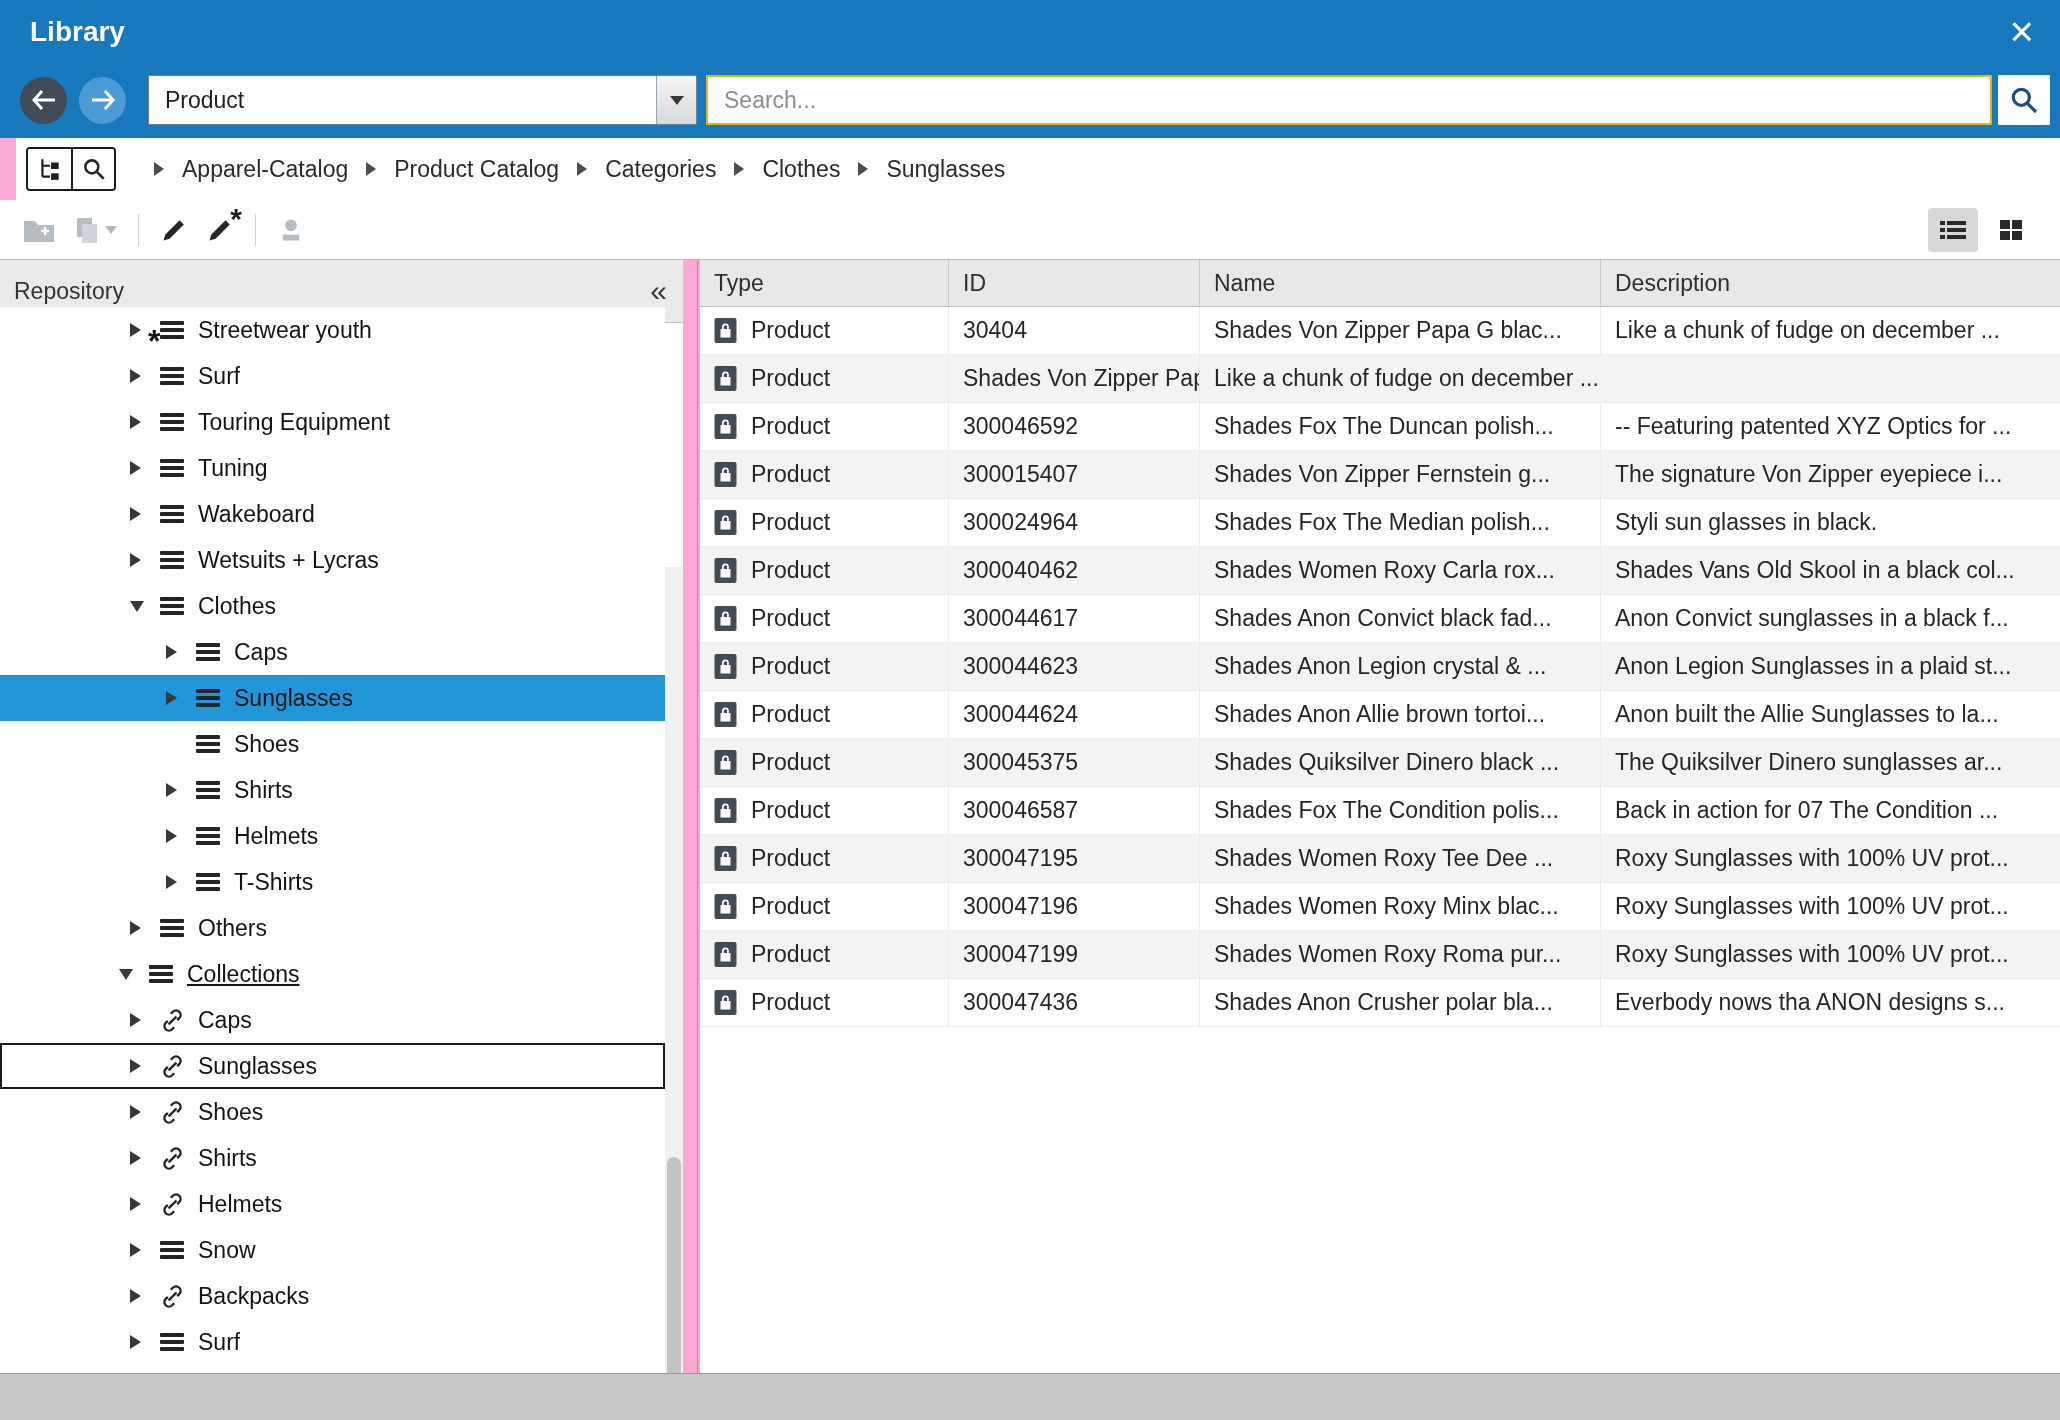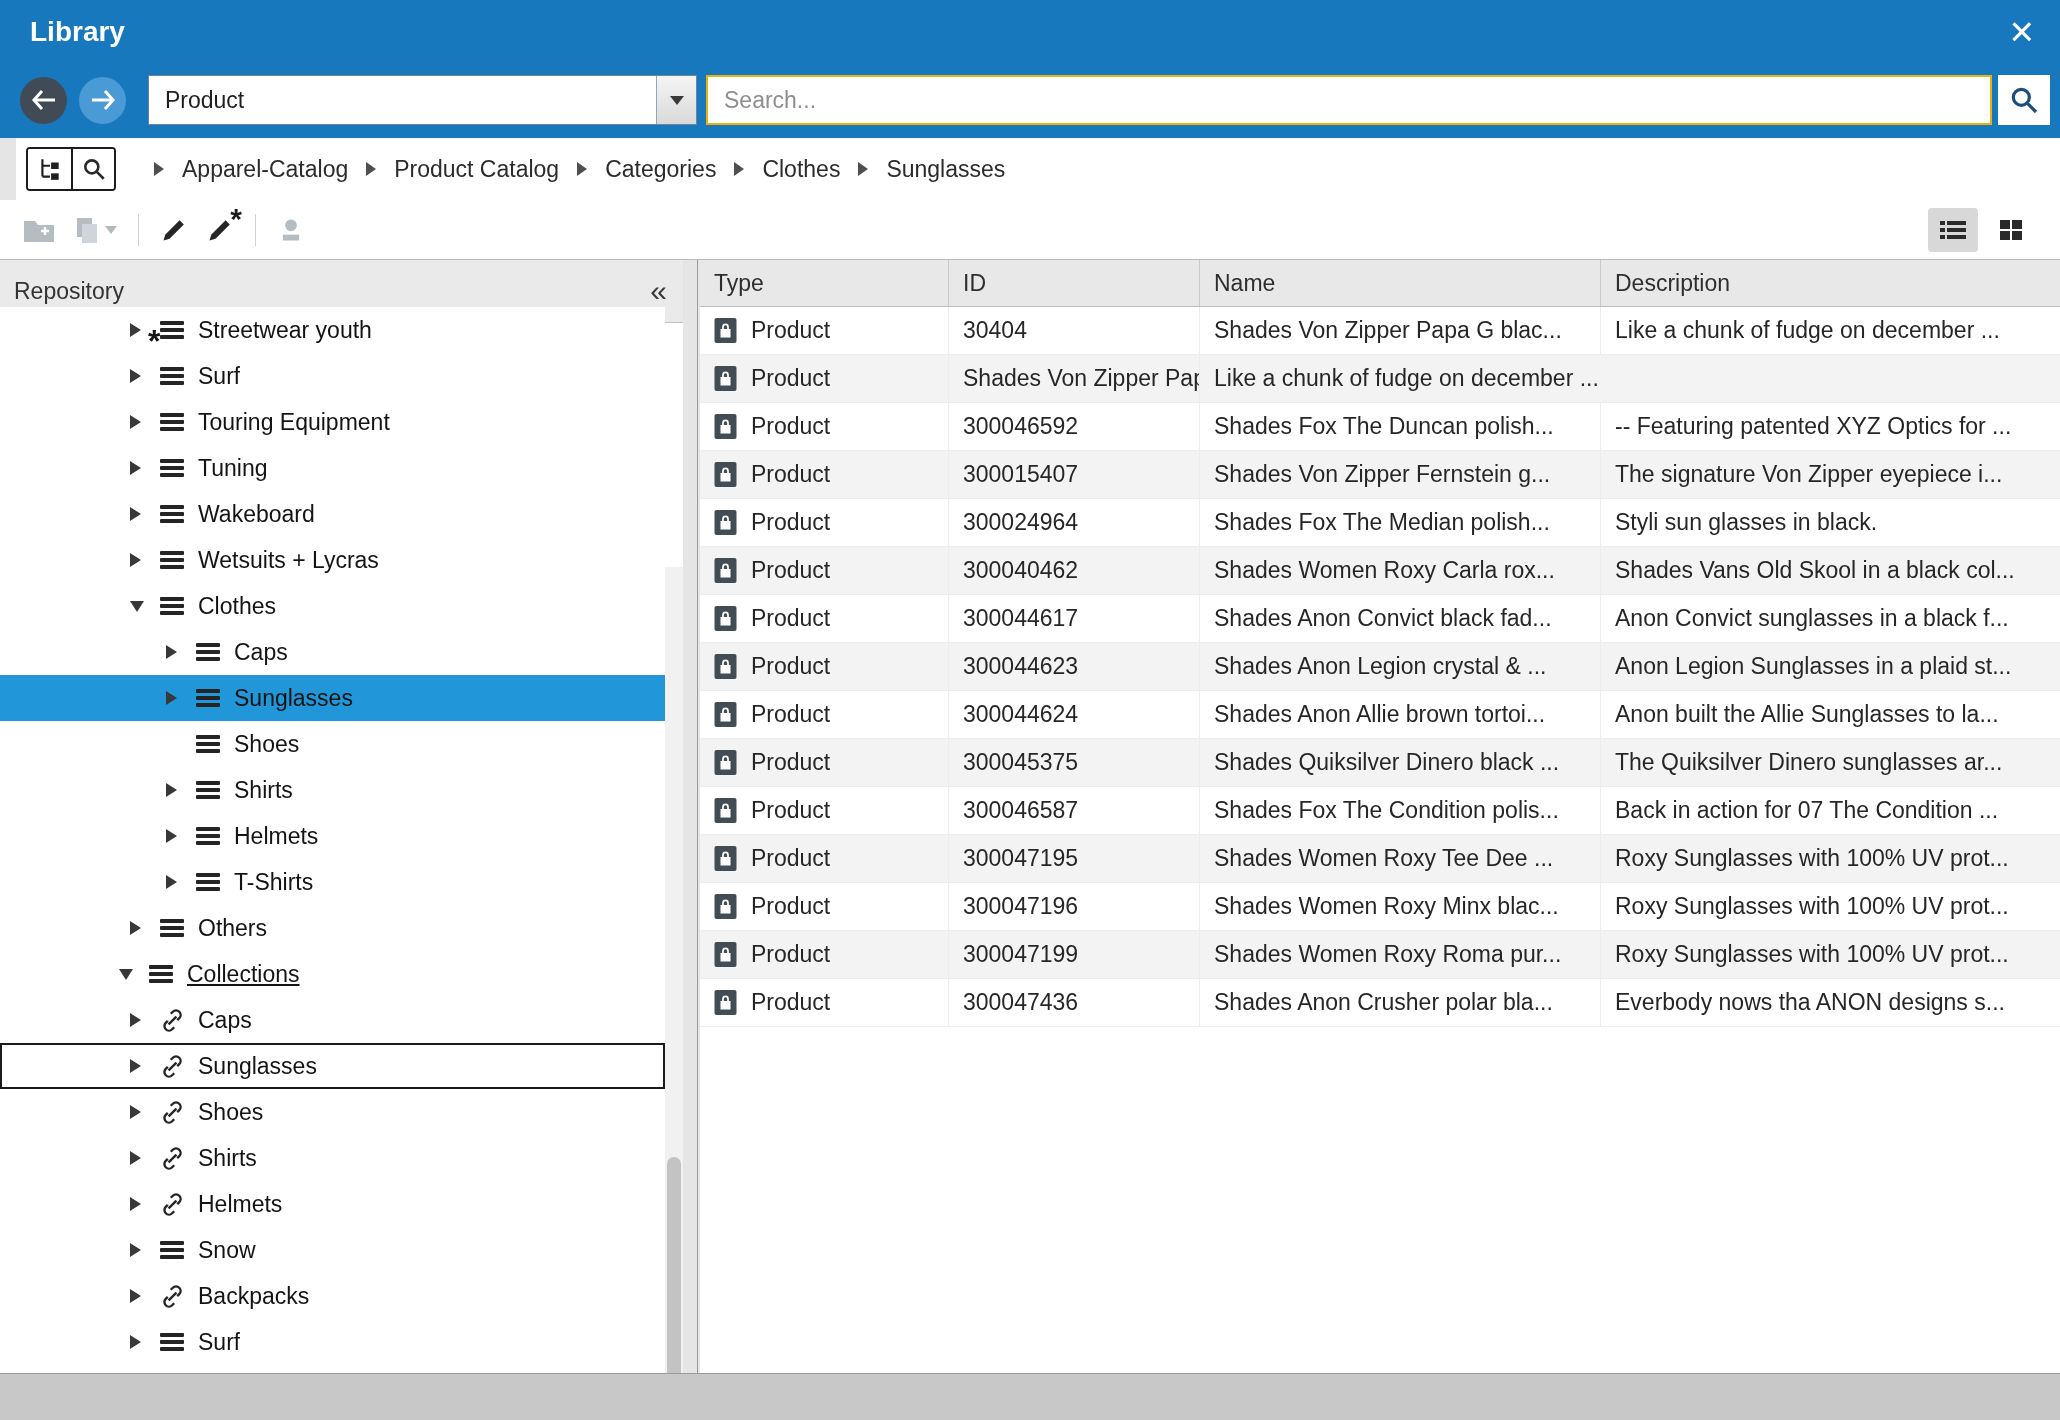--- a/index.html
+++ b/index.html
@@ -1,18 +1,18 @@
 <!DOCTYPE html>
 <html><head>
 <meta charset="utf-8">
 <style>
   * { margin:0; padding:0; box-sizing:border-box; }
   html,body { width:2060px; height:1420px; }
   body { font-family:"Liberation Sans", sans-serif; background:#fff; overflow:hidden; }
-  .window { position:relative; width:2060px; height:1420px; background:#e5e5e5; overflow:hidden; }
+  .window { position:relative; width:2060px; height:1420px; background:#f9a8d4; overflow:hidden; }
 
   
   .header { position:absolute; top:0; left:0; width:100%; height:138px; background:#1778be; }
   .titlebar { height:64px; display:flex; align-items:center; justify-content:space-between; padding:0 26px 0 30px; }
   .title { color:#fff; font-size:28px; font-weight:bold; }
   .close-btn { color:#fff; font-size:42px; line-height:40px; font-weight:normal; cursor:default; }
   .navrow { height:72px; display:flex; align-items:center; padding:0 10px 0 20px; }
   .nav-circle { width:47px; height:47px; border-radius:50%; display:flex; align-items:center; justify-content:center; flex:none; }
   .back { background:#404b55; }
   .fwd { background:#4a9bd5; margin-left:12px; }

